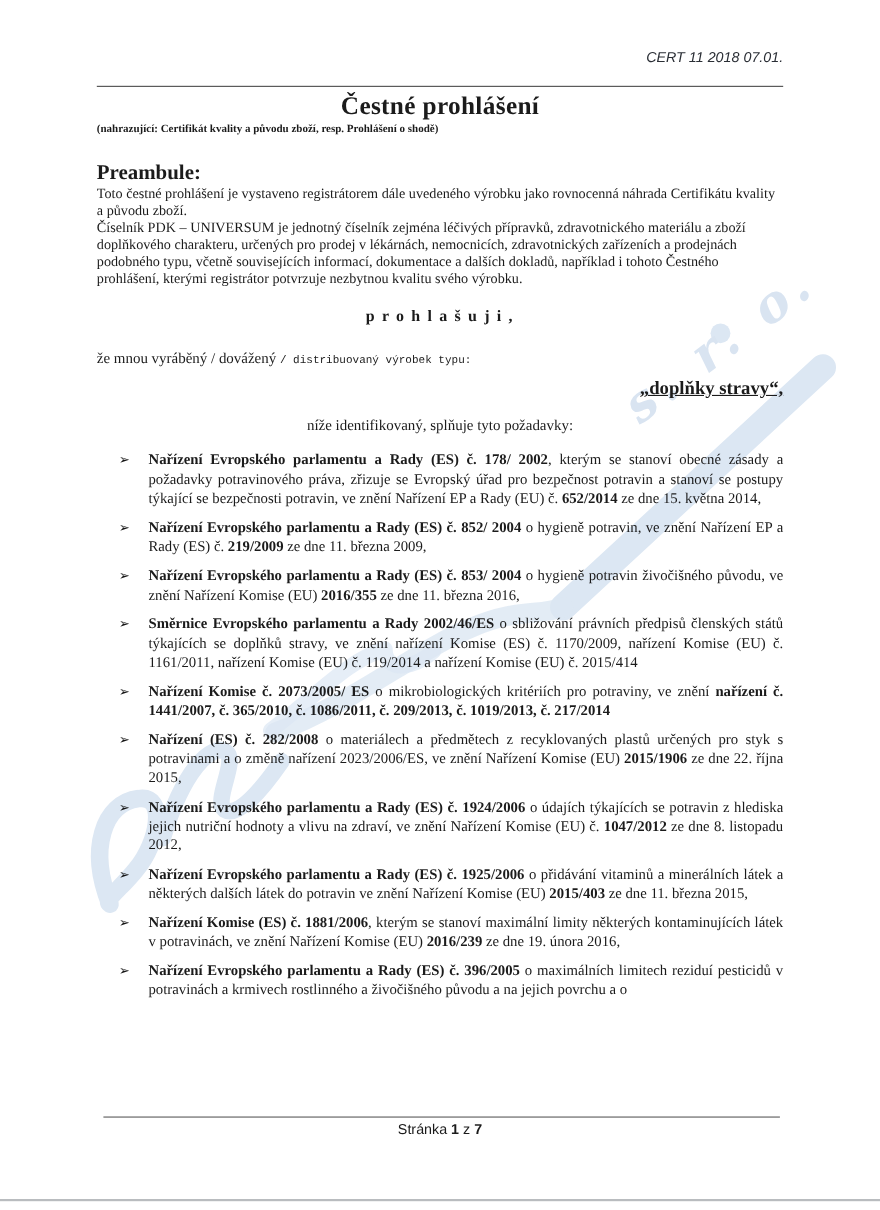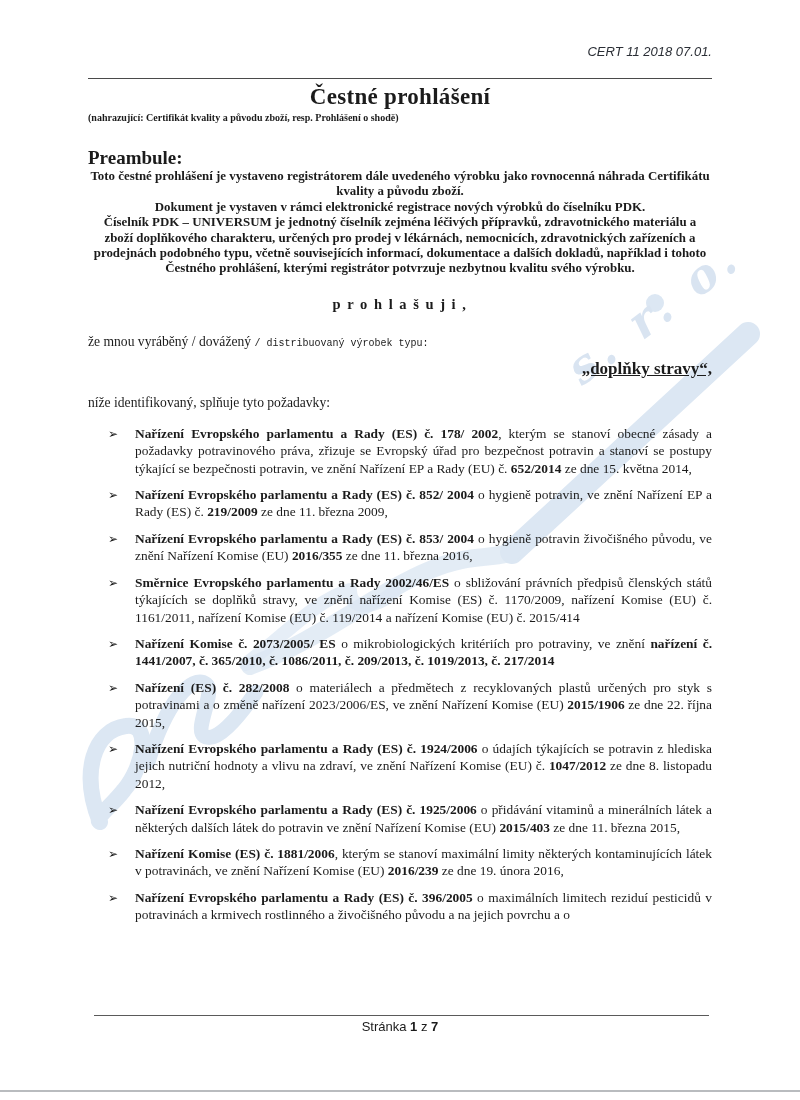--- a/index.html
+++ b/index.html
@@ -10,28 +10,28 @@
            transform:rotate(-37deg);transform-origin:left top;
            font-family:"DejaVu Serif",serif;font-style:italic;font-weight:bold;
            font-size:46px;letter-spacing:6px;color:#d9e4f1;}
   .content{position:absolute;left:88px;top:0;width:624px;z-index:1;}
   .doc-code{margin-top:44px;text-align:right;font-family:"Liberation Sans",sans-serif;
             font-style:italic;font-size:13px;color:#2a2e35;}
   .head-rule{border:none;border-top:1px solid #4a4a4a;margin:19px 0 0 0;}
   .title{margin-top:5px;text-align:center;font-size:23px;font-weight:bold;letter-spacing:.3px;}
   .subtitle{margin-top:2px;font-size:10px;font-weight:bold;}
   .pre-head{margin-top:24px;font-size:19px;font-weight:bold;}
-  .pre-p{font-size:12.9px;font-weight:bold;line-height:15.4px;text-align:center;}
+  .pre-p{font-size:12.9px;font-weight:normal;line-height:15.4px;text-align:left;}
   .intro{margin-top:14px;font-size:14.2px;text-indent:40px;}
   .verb{margin-top:19px;text-align:center;font-size:14.5px;font-weight:bold;letter-spacing:1.5px;}
   .type-line{margin-top:21px;font-size:13.6px;}
   .type-line .sans{font-family:Liberation Mono, monospace;font-size:10px;}
   .product{margin-top:9px;text-align:right;font-size:17px;font-weight:bold;}
   .product span{text-decoration:underline;}
-  .req-intro{margin-top:16px;font-size:13.6px;}
+  .req-intro{margin-top:16px;font-size:13.6px;text-align:center;}
   .req-list{margin-top:14px;}
   .req-item{position:relative;padding-left:47px;text-align:justify;
             font-size:13.4px;line-height:17.4px;margin-bottom:9px;}
   .req-bullet{position:absolute;left:20px;top:1px;font-size:12px;font-family:"DejaVu Sans",sans-serif;color:#141414;}
   .b{font-weight:bold;}
   .footer-rule{position:absolute;left:94px;top:1015px;width:615px;border:none;
                border-top:1px solid #5a5a5a;margin:0;z-index:1;}
   .page-num{position:absolute;left:0;top:1019px;width:800px;text-align:center;z-index:1;
             font-family:"Liberation Sans",sans-serif;font-size:13px;color:#1b1b1b;}
   .edge-line{position:absolute;left:0;top:1090px;width:800px;height:2px;background:#b9bcbf;z-index:1;}
@@ -58,21 +58,20 @@
 
   <div class="content">
     <div class="doc-code">CERT 11 2018 07.01.</div>
     <hr class="head-rule">
     <div class="title">Čestné prohlášení</div>
     <div class="subtitle">(nahrazující: Certifikát kvality a původu zboží, resp. Prohlášení o shodě)</div>
 
     <div class="pre-head">Preambule:</div>
     <div>
         <div class="pre-p">Toto čestné prohlášení je vystaveno registrátorem dále uvedeného výrobku jako rovnocenná náhrada Certifikátu kvality a původu zboží.</div>
-        <div class="pre-p">Dokument je vystaven v rámci elektronické registrace nových výrobků do číselníku PDK.</div>
         <div class="pre-p">Číselník PDK – UNIVERSUM je jednotný číselník zejména léčivých přípravků, zdravotnického materiálu a zboží doplňkového charakteru, určených pro prodej v lékárnách, nemocnicích, zdravotnických zařízeních a prodejnách podobného typu, včetně souvisejících informací, dokumentace a dalších dokladů, například i tohoto Čestného prohlášení, kterými registrátor potvrzuje nezbytnou kvalitu svého výrobku.</div>
       </div>
 
     <div class="verb">p r o h l a š u j i ,</div>
     <div class="type-line"><span class="">že mnou vyráběný / dovážený  </span><span class="sans">/ distribuovaný výrobek typu:</span></div>
     <div class="product">
       <span>„doplňky stravy“,</span>
     </div>
     <div class="req-intro">níže identifikovaný, splňuje tyto požadavky:</div>
 

